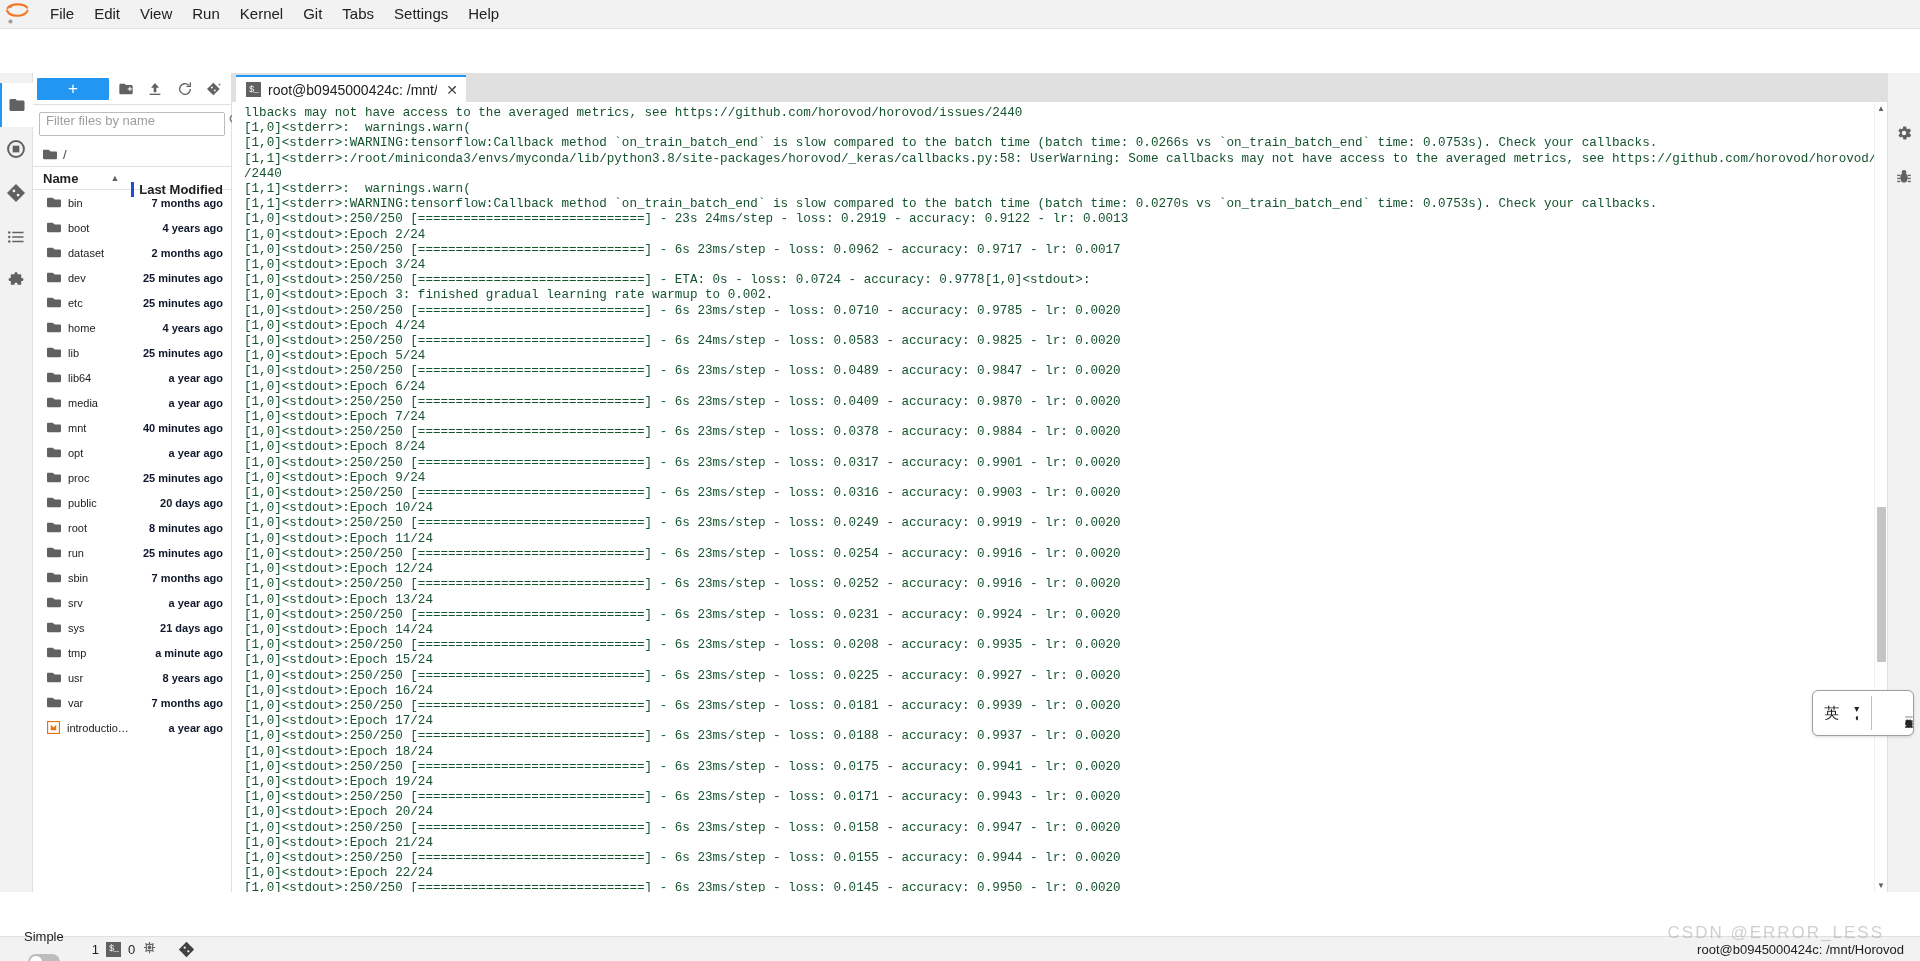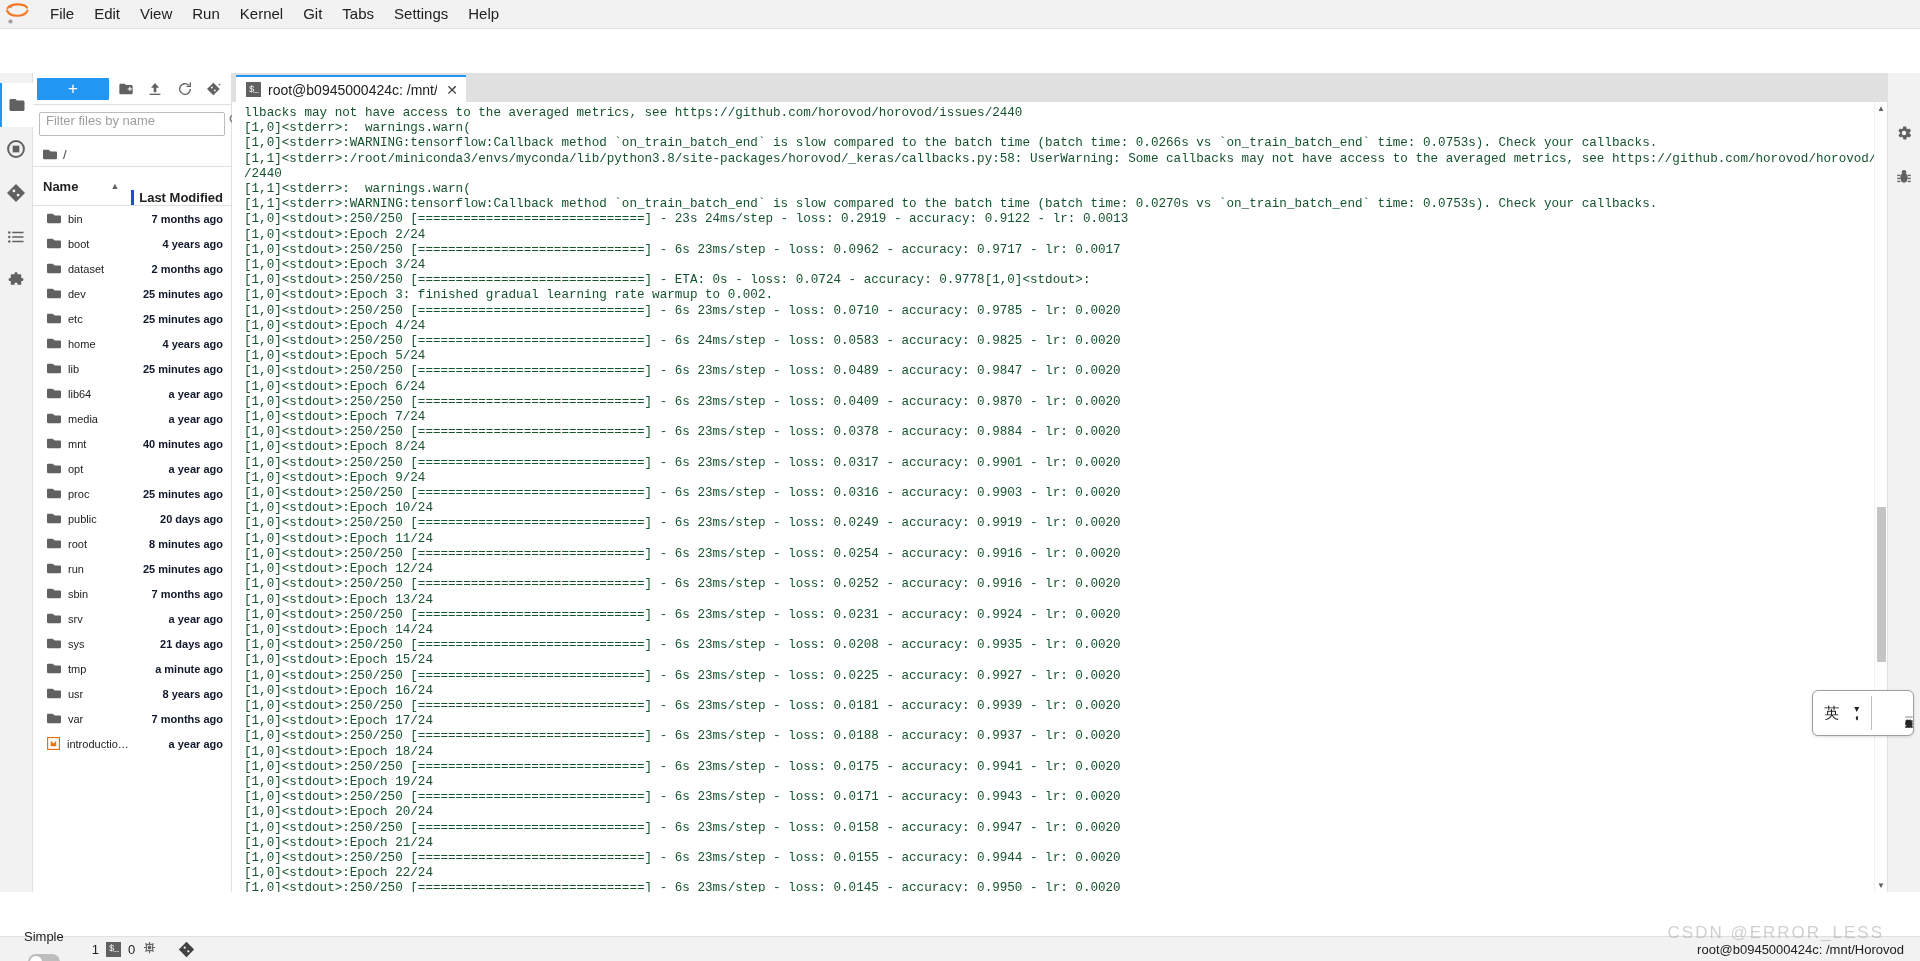--- a/index.html
+++ b/index.html
@@ -82,21 +82,21 @@
   .fb-filter input {
     flex:1 1 auto; border:0; outline:0; font-size: 13px; color:#424242;
     padding: 0 6px; font-family:"Liberation Sans", sans-serif; background:transparent;
   }
   .fb-filter input::placeholder { color:#9e9e9e; }
   .fb-filter .mag { padding-right:6px; color:#757575; display:flex; }
   .fb-breadcrumb {
     height: 24px; display:flex; align-items:center; gap:6px; padding: 0 10px; font-size:13px; color:#424242;
   }
   .fb-header {
-    display:flex; align-items:center; height: 40px;
+    display:flex; align-items:center; height: 24px;
     border-top: 1px solid #e0e0e0; border-bottom: 1px solid #e0e0e0;
     font-size: 13px; color:#212121; font-weight:600; background:#fff;
   }
   .fb-header .col-name { flex: 1 1 auto; padding-left: 10px; display:flex; align-items:center; gap:32px; }
   .fb-header .col-mod { width: 100px; flex:0 0 100px; text-align:right; padding-right:8px; border-left:3px solid #1d4ed8;margin-top:22px; }
   .sort-caret { font-size: 9px; color:#616161; }
   .fb-list { flex:1 1 auto; overflow:hidden; }
   .fb-row {
     display:flex; align-items:center; height: 25px; font-size: 11px; color:#212121; cursor:pointer;
   }

